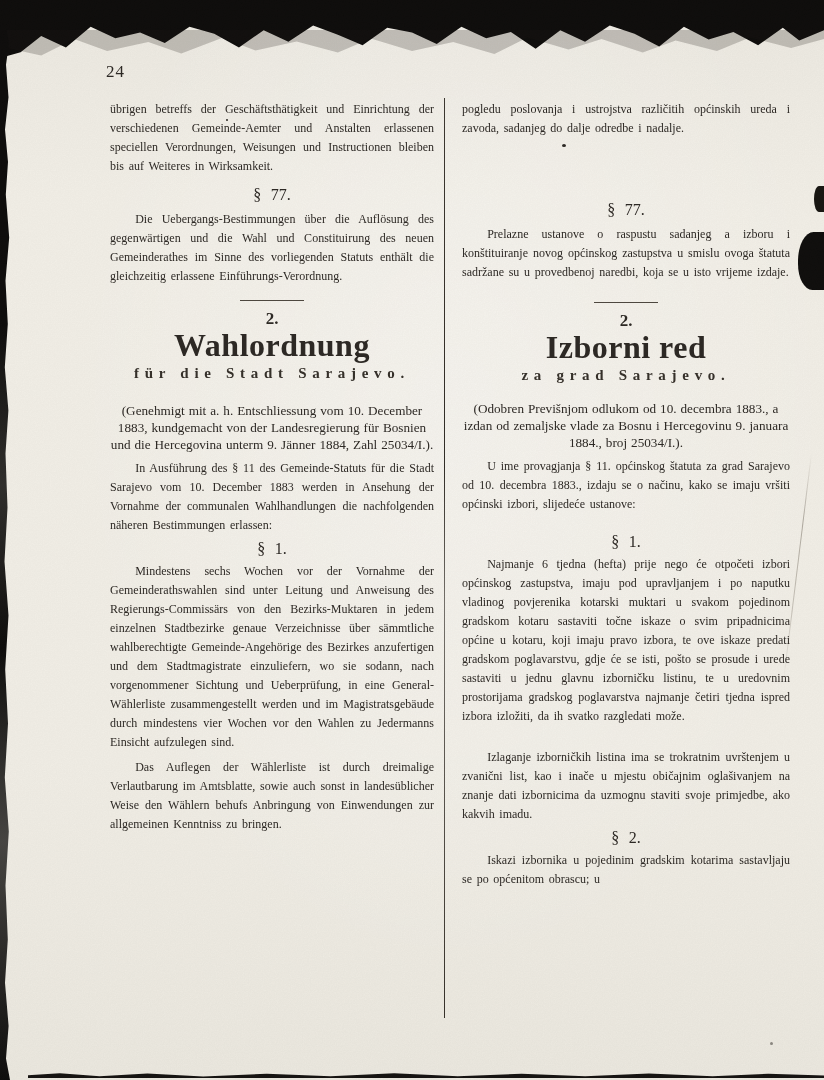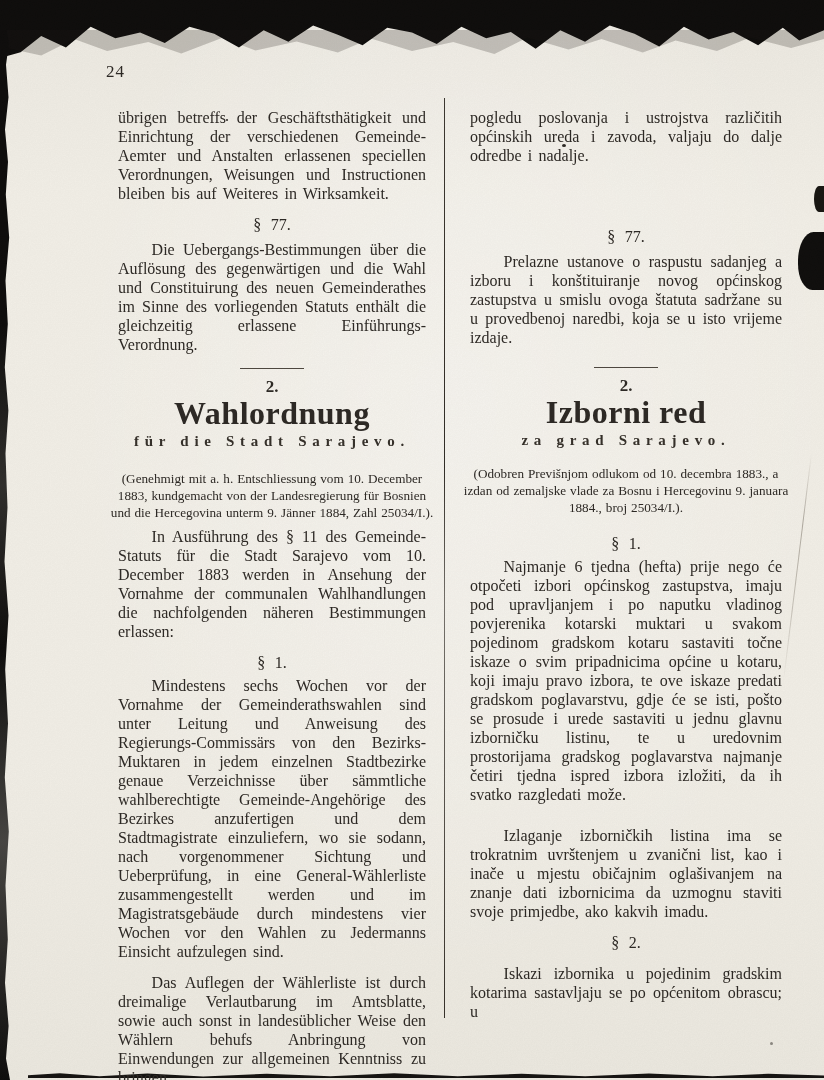--- a/index.html
+++ b/index.html
@@ -40,21 +40,21 @@
   .noise{position:absolute;inset:0;width:100%;height:100%;opacity:.05;pointer-events:none;}
 
   .pageno{position:absolute;left:106px;top:62px;font-size:17px;letter-spacing:1px;}
 
   .columns{position:absolute;left:106px;top:96px;width:688px;display:flex;}
   .col{width:332px;}
   .col.right{width:336px;margin-left:20px;}
   .divider{position:absolute;left:338px;top:2px;width:1px;height:920px;
     background:linear-gradient(180deg,#3a352e 0%,#2e2a24 40%,rgba(46,42,36,.65) 55%,#332e27 100%);}
 
-  .para{font-size:16px;line-height:19px;text-align:justify;word-spacing:.14em;margin:12px;}
+  .para{font-size:12px;line-height:19px;text-align:justify;word-spacing:.14em;margin:4px;}
   .para.indent{text-indent:2.1em;}
   .sec-label{font-size:16px;line-height:19px;text-align:center;margin:4px;word-spacing:.35em;}
   .rule{border:0;border-top:1px solid #4c463e;width:64px;margin:0 auto;}
   .ch-num{font-size:17px;line-height:19px;font-weight:bold;text-align:center;margin:0;}
   .ch-title{font-size:32px;line-height:34px;font-weight:bold;text-align:center;margin:0;letter-spacing:.5px;}
   .ch-sub{font-size:15px;line-height:18px;font-weight:bold;text-align:center;letter-spacing:.38em;margin:0;color:#332e28;}
   .ch-note{font-size:13.2px;line-height:17px;text-align:center;margin:0;word-spacing:.05em;}
 </style>
 </head>
 <body>
@@ -87,28 +87,29 @@
       <p class="ch-sub" style="margin-top:2px;">für die Stadt Sarajevo.</p>
       <p class="ch-note" style="margin-top:20px;">(Genehmigt mit a. h. Entschliessung vom 10. December 1883, kundgemacht von der Landesregierung für Bosnien und die Hercegovina unterm 9. Jänner 1884, Zahl 25034/I.).</p>
       <p class="para indent" style="margin-top:6px;">In Ausführung des § 11 des Gemeinde-Statuts für die Stadt Sarajevo vom 10. December 1883 werden in Ansehung der Vornahme der communalen Wahlhandlungen die nachfolgenden näheren Bestimmungen erlassen:</p>
       <p class="sec-label" style="margin-top:2px;">§ 1.</p>
       <p class="para indent" style="margin-top:2px;">Mindestens sechs Wochen vor der Vornahme der Gemeinderathswahlen sind unter Leitung und Anweisung des Regierungs-Commissärs von den Bezirks-Muktaren in jedem einzelnen Stadtbezirke genaue Verzeichnisse über sämmtliche wahlberechtigte Gemeinde-Angehörige des Bezirkes anzufertigen und dem Stadtmagistrate einzuliefern, wo sie sodann, nach vorgenommener Sichtung und Ueberprüfung, in eine General-Wählerliste zusammengestellt werden und im Magistratsgebäude durch mindestens vier Wochen vor den Wahlen zu Jedermanns Einsicht aufzulegen sind.</p>
       <p class="para indent" style="margin-top:6px;">Das Auflegen der Wählerliste ist durch dreimalige Verlautbarung im Amtsblatte, sowie auch sonst in landesüblicher Weise den Wählern behufs Anbringung von Einwendungen zur allgemeinen Kenntniss zu bringen.</p>
 
     </div>
 
     <div class="col right">
-      <p class="para">pogledu poslovanja i ustrojstva različitih općinskih ureda i zavoda, valjaju do dalje odredbe i nadalje.</p>
+      <p class="para">pogledu poslovanja i ustrojstva različitih općinskih ureda i zavoda, sadanjeg do dalje odredbe i nadalje.</p>
       <p class="sec-label" style="margin-top:62px;">§ 77.</p>
       <p class="para indent" style="margin-top:6px;">Prelazne ustanove o raspustu sadanjeg a izboru i konštituiranje novog općinskog zastupstva u smislu ovoga štatuta sadržane su u provedbenoj naredbi, koja se u isto vrijeme izdaje.</p>
       <hr class="rule" style="margin-top:20px;">
       <p class="ch-num" style="margin-top:8px;">2.</p>
       <p class="ch-title">Izborni red</p>
       <p class="ch-sub" style="margin-top:2px;">za grad Sarajevo.</p>
       <p class="ch-note" style="margin-top:16px;">(Odobren Previšnjom odlukom od 10. decembra 1883., a izdan od zemaljske vlade za Bosnu i Hercegovinu 9. januara 1884., broj 25034/I.).</p>
+      <p class="para indent" style="margin-top:6px;">U ime provagjanja § 11. općinskog štatuta za grad Sarajevo od 10. decembra 1883., izdaju se o načinu, kako se imaju vršiti općinski izbori, slijedeće ustanove:</p>
       <p class="sec-label" style="margin-top:18px;">§ 1.</p>
       <p class="para indent" style="margin-top:2px;">Najmanje 6 tjedna (hefta) prije nego će otpočeti izbori općinskog zastupstva, imaju pod upravljanjem i po naputku vladinog povjerenika kotarski muktari u svakom pojedinom gradskom kotaru sastaviti točne iskaze o svim pripadnicima općine u kotaru, koji imaju pravo izbora, te ove iskaze predati gradskom poglavarstvu, gdje će se isti, pošto se prosude i urede sastaviti u jednu glavnu izborničku listinu, te u uredovnim prostorijama gradskog poglavarstva najmanje četiri tjedna ispred izbora izložiti, da ih svatko razgledati može.</p>
       <p class="para indent" style="margin-top:22px;">Izlaganje izborničkih listina ima se trokratnim uvrštenjem u zvanični list, kao i inače u mjestu običajnim oglašivanjem na znanje dati izbornicima da uzmognu staviti svoje primjedbe, ako kakvih imadu.</p>
       <p class="sec-label" style="margin-top:2px;">§ 2.</p>
       <p class="para indent">Iskazi izbornika u pojedinim gradskim kotarima sastavljaju se po općenitom obrascu; u</p>
     </div>
   </div>
 
   <svg class="noise" xmlns="http://www.w3.org/2000/svg">
     <filter id="grain">

